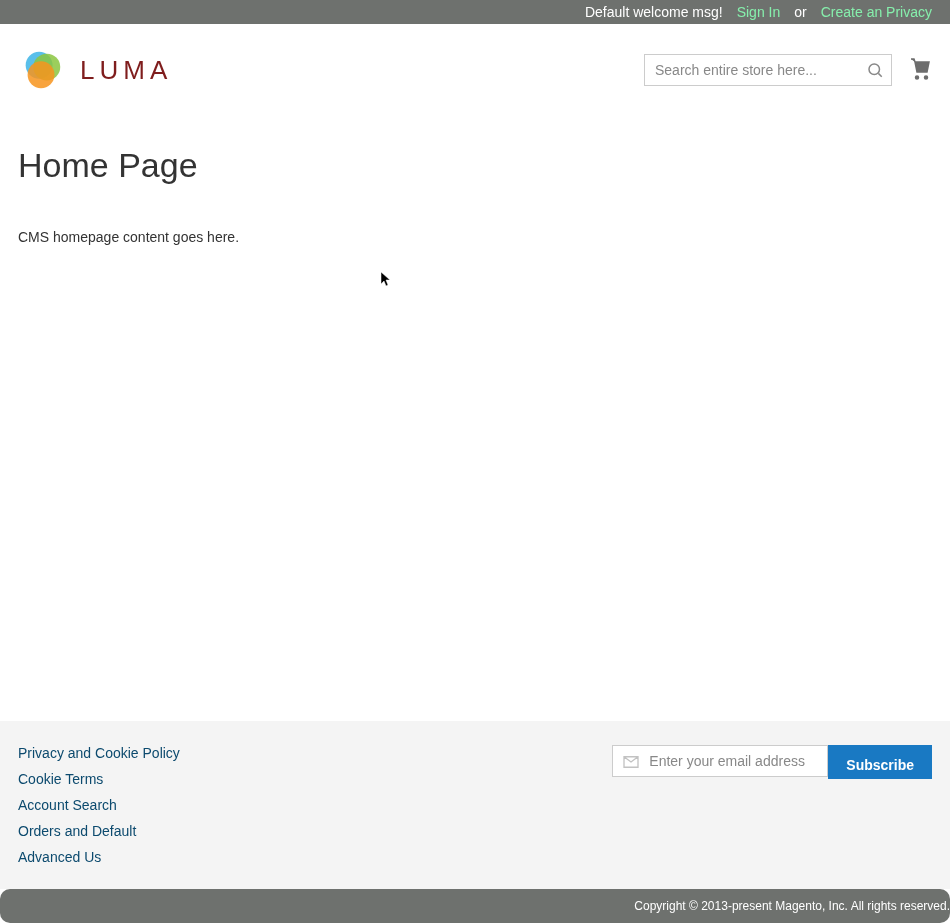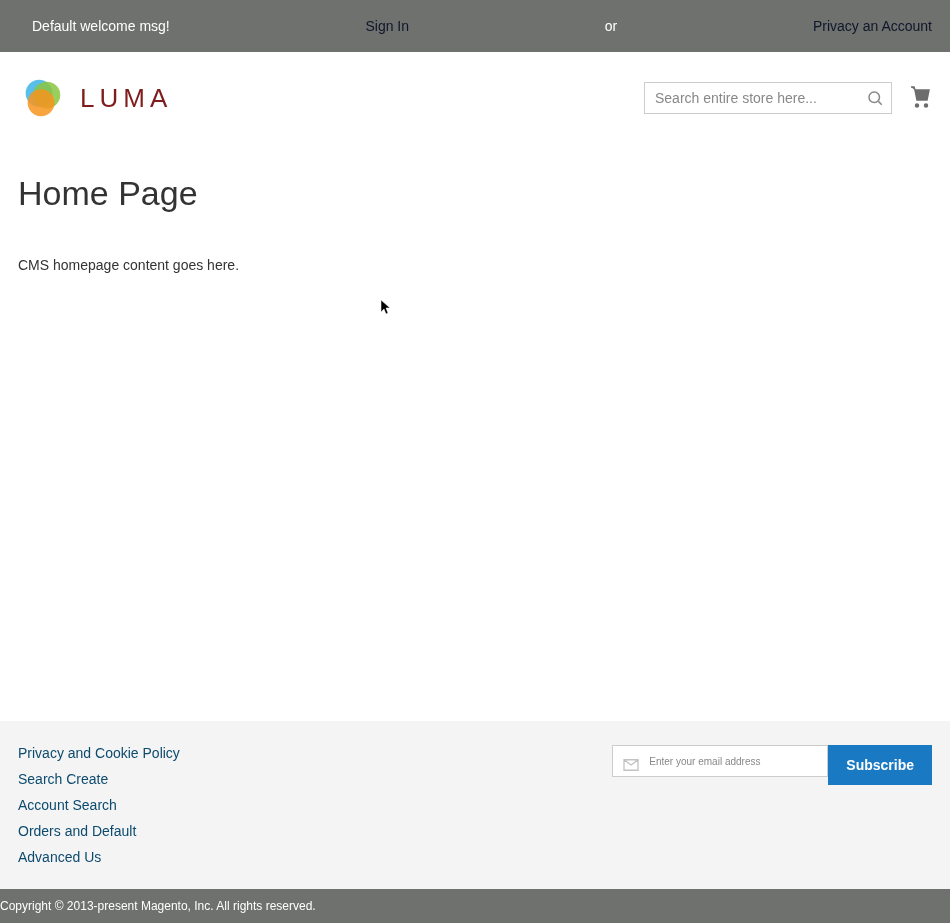--- a/index.html
+++ b/index.html
@@ -12,32 +12,32 @@
       color: #333;
       width: 950px;
       height: 923px;
       display: flex;
       flex-direction: column;
       background: #fff;
     }
     .top-bar {
       background: #6e716e;
       color: #fff;
-      height: 52px;
-      display: flex;
-      align-items: center;
-      justify-content: space-between;
+      height: 24px;
+      display: flex;
+      align-items: center;
+      justify-content: flex-end;
       padding: 0 18px;
       font-size: 14px;
     }
     .top-bar span {
       margin-left: 14px;
     }
     .top-bar a {
-      color: #0f172a;
+      color: #86efac;
       text-decoration: none;
       margin-left: 14px;
     }
     .header {
       display: flex;
       align-items: center;
       justify-content: space-between;
       padding: 22px 18px;
       background: #fff;
     }
@@ -148,51 +148,52 @@
       transform: translateY(-50%);
       width: 18px;
       height: 14px;
       color: #c2c2c2;
     }
     .email-input {
       width: 216px;
       height: 32px;
       border: 1px solid #ccc;
       padding: 0 10px 0 36px;
-      font-size: 10px;
+      font-size: 14px;
     }
     .email-input::placeholder {
       color: #888;
     }
     .subscribe-btn {
       background: #1979c3;
       color: #fff;
       border: none;
-      height: 40px;
+      height: 34px;
       padding: 12px 18px;
       font-size: 14px;
       font-weight: 600;
       cursor: pointer;
     }
     .copyright {
       background: #6e716e;
       color: #fff;
-      text-align: left;
+      text-align: right;
       padding: 10px 0;
       font-size: 12px;
+      border-radius: 10px;
     }
   </style>
 </head>
 <body>
 
 <div class="top-bar">
   <span>Default welcome msg!</span>
   <a href="#">Sign In</a>
   <span>or</span>
-  <a href="#">Privacy an Account</a>
+  <a href="#">Create an Privacy</a>
 </div>
 
 <div class="header">
   <div class="logo">
     <svg class="logo-svg" viewBox="0 0 50 50">
       <circle cx="22" cy="20" r="14" fill="#3cb4e6" opacity="0.85"></circle>
       <circle cx="30" cy="22" r="14" fill="#8bc53f" opacity="0.85"></circle>
       <circle cx="24" cy="30" r="14" fill="#f7941d" opacity="0.85"></circle>
     </svg>
     <span class="logo-text">LUMA</span>
@@ -215,21 +216,21 @@
   <h1 class="page-title">Home Page</h1>
   <p class="content-text">CMS homepage content goes here.</p>
   <svg class="cursor" viewBox="0 0 16 16">
     <path d="M1 1 L1 13 L4 10 L6 15 L8 14 L6 9 L10 9 Z" fill="#000" stroke="#fff" stroke-width="0.5"></path>
   </svg>
 </div>
 
 <div class="footer">
   <div class="footer-links">
     <a href="#">Privacy and Cookie Policy</a>
-    <a href="#">Search Create</a>
+    <a href="#">Cookie Terms</a>
     <a href="#">Account Search</a>
     <a href="#">Orders and Default</a>
     <a href="#">Advanced Us</a>
   </div>
   <div class="newsletter">
     <div class="newsletter-wrapper">
       <svg class="email-icon" viewBox="0 0 20 16" fill="currentColor">
         <path d="M2 2h16v12H2V2zm0 0l8 6 8-6" fill="none" stroke="currentColor" stroke-width="1.5"></path>
       </svg>
       <input type="email" class="email-input" placeholder="Enter your email address" style="">

